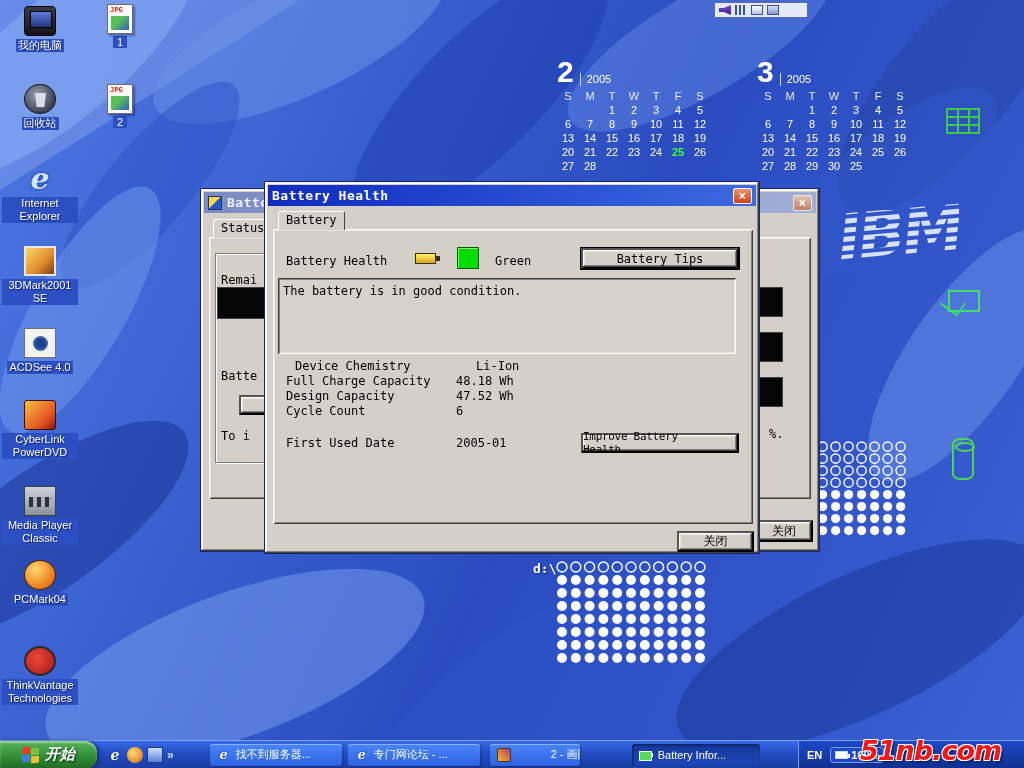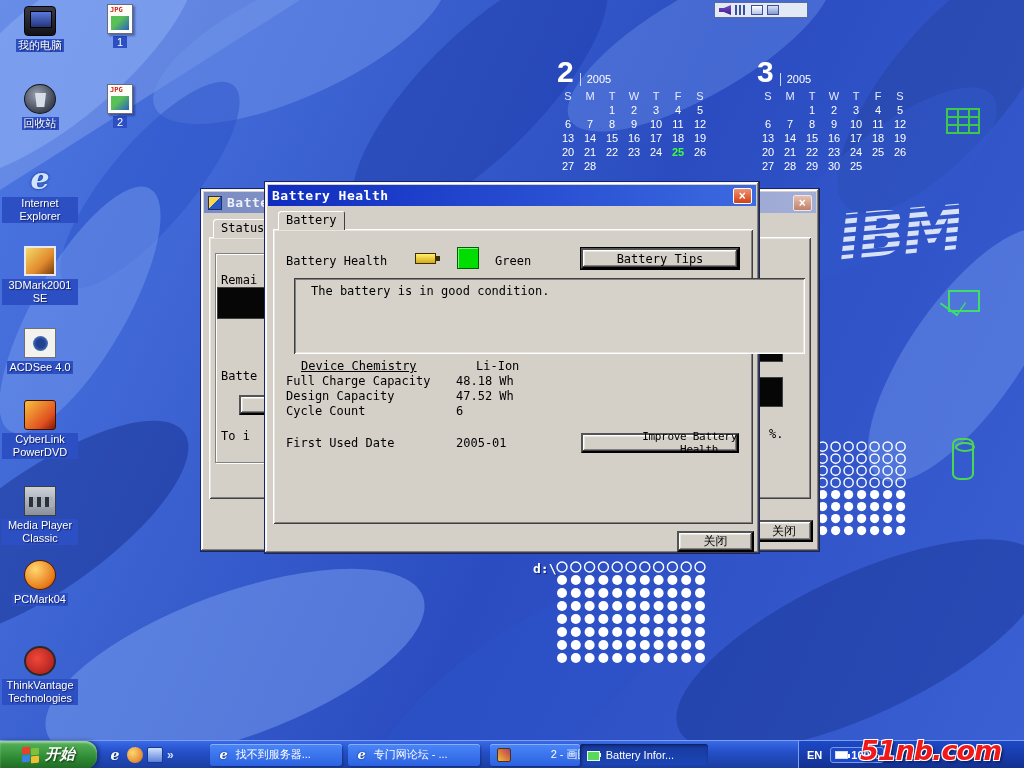--- a/index.html
+++ b/index.html
@@ -88,21 +88,21 @@
   .titlebar.active { background:linear-gradient(90deg,#0f2cc0,#3c6ae0); }
   .titlebar.inactive { background:linear-gradient(90deg,#7b8cc4,#a2aed6); color:#eef0f8; }
   .title-icon { width:14px; height:14px; margin-right:5px; background:linear-gradient(135deg,#ffd84a 50%,#2858c8 50%); border:1px solid #203060; flex:none; }
   .close-btn { margin-left:auto; width:19px; height:16px; text-align:center; line-height:15px; font:bold 12px "Liberation Sans",sans-serif;
     color:#fff; background:linear-gradient(#f0926e,#d04018); border:1px solid #fff; border-radius:2px; cursor:pointer; flex:none; }
   .close-btn.inactive { background:linear-gradient(#e8c0b0,#c08068); color:#fff; border-color:#e8e8e8; }
   .tab { position:absolute; height:19px; background:#d4d0c8; padding:0 8px; font:12px "DejaVu Sans Mono",monospace;
     line-height:19px; box-shadow:inset 1px 1px #fff, inset -1px 0 #404040; border-top-left-radius:3px; border-top-right-radius:2px; z-index:2; cursor:pointer; }
   .tabpage { position:absolute; background:#d4d0c8;
     box-shadow:inset 1px 1px #fff, inset -1px -1px #404040, inset 2px 2px #e8e6e0, inset -2px -2px #808080; }
-  .btn { position:absolute; background:#d4d0c8; font:11px "DejaVu Sans Mono",monospace; text-align:right; cursor:pointer;
+  .btn { position:absolute; background:#d4d0c8; font:11px "DejaVu Sans Mono",monospace; text-align:left; cursor:pointer;
     box-shadow:inset -1px -1px #404040, inset 1px 1px #fff, inset -2px -2px #808080, inset 2px 2px #e8e6e0; display:flex; align-items:center; justify-content:center; }
   .btn.default { outline:1px solid #000; }
   .lbl { position:absolute; font:12px "DejaVu Sans Mono",monospace; color:#000; white-space:nowrap; }
   .sunken-box { position:absolute; background:#d6d2ca;
     box-shadow:inset 1px 1px #404040, inset -1px -1px #fff, inset 2px 2px #808080, inset -2px -2px #e8e6e0; }
   .groupbox { position:absolute; border:1px solid #808080; box-shadow:inset 1px 1px #fff, 1px 1px 0 #fff; }
   .black-box { position:absolute; background:#060606; border:1px solid #404040; }
 
   #bg-dialog { left:200px; top:188px; width:620px; height:364px; z-index:5; }
   #bh-dialog { left:264px; top:181px; width:496px; height:373px; z-index:6; }
@@ -515,25 +515,25 @@
     <div class="tab" style="left:13px;top:29px">Battery</div>
     <div class="tabpage" style="left:8px;top:47px;width:480px;height:295px">
       <span class="lbl" style="left:13px;top:25px">Battery Health</span>
       <span class="batt-glyph" style="left:142px;top:23px">
           <i class="body"></i>
           <i class="tip"></i>
         </span>
       <span class="health-swatch" style="left:184px;top:18px"></span>
       <span class="lbl" style="left:222px;top:25px">Green</span>
       <button class="btn default" style="left:308px;top:19px;width:158px;height:21px;font-size:12px">Battery Tips</button>
-      <div class="sunken-box" style="left:21px;top:49px;width:511px;height:76px;padding:3px 17px">
+      <div class="sunken-box" style="left:5px;top:49px;width:458px;height:76px;padding:3px 5px">
         <span style="font:12px 'DejaVu Sans Mono',monospace">The battery is in good condition.</span>
       </div>
       <div id="bh-fields">
-          <span class="lbl" style="left: 28px; top: 130px; text-decoration: underline;">Device Chemistry</span>
+          <span class="lbl" style="left: 22px; top: 130px;">Device Chemistry</span>
           <span class="lbl" style="left: 183px; top: 130px; margin-left: 20px;">Li-Ion</span>
           <span class="lbl" style="left: 13px; top: 145px;">Full Charge Capacity</span>
           <span class="lbl" style="left: 183px; top: 145px;">48.18 Wh</span>
           <span class="lbl" style="left: 13px; top: 160px;">Design Capacity</span>
           <span class="lbl" style="left: 183px; top: 160px;">47.52 Wh</span>
           <span class="lbl" style="left: 13px; top: 175px;">Cycle Count</span>
           <span class="lbl" style="left: 183px; top: 175px;">6</span>
         </div>
       <span class="lbl" style="left:13px;top:207px">First Used Date</span>
       <span class="lbl" style="left:183px;top:207px">2005-01</span>
@@ -565,21 +565,21 @@
         <span>找不到服务器...</span>
       </div>
       <div class="task-btn" style="width: 132px; margin-left: 6px;">
         <span class="tb-icon tbi-ie">e</span>
         <span>专门网论坛 - ...</span>
       </div>
       <div class="task-btn" style="width: 90px; margin-left: 10px; gap: 40px;">
         <span class="tb-icon tbi-paint"></span>
         <span>2 - 画图</span>
       </div>
-      <div class="task-btn active" style="width: 128px; ">
+      <div class="task-btn active" style="width: 128px; margin-left: 52px;">
         <span class="tb-icon tbi-battery"></span>
         <span>Battery Infor...</span>
       </div>
     </div>
   <div id="tray">
     <span class="lang">EN</span>
     <span class="tray-batt">
       <span class="bshape"></span>
       <span class="pct">100%</span>
     </span>

